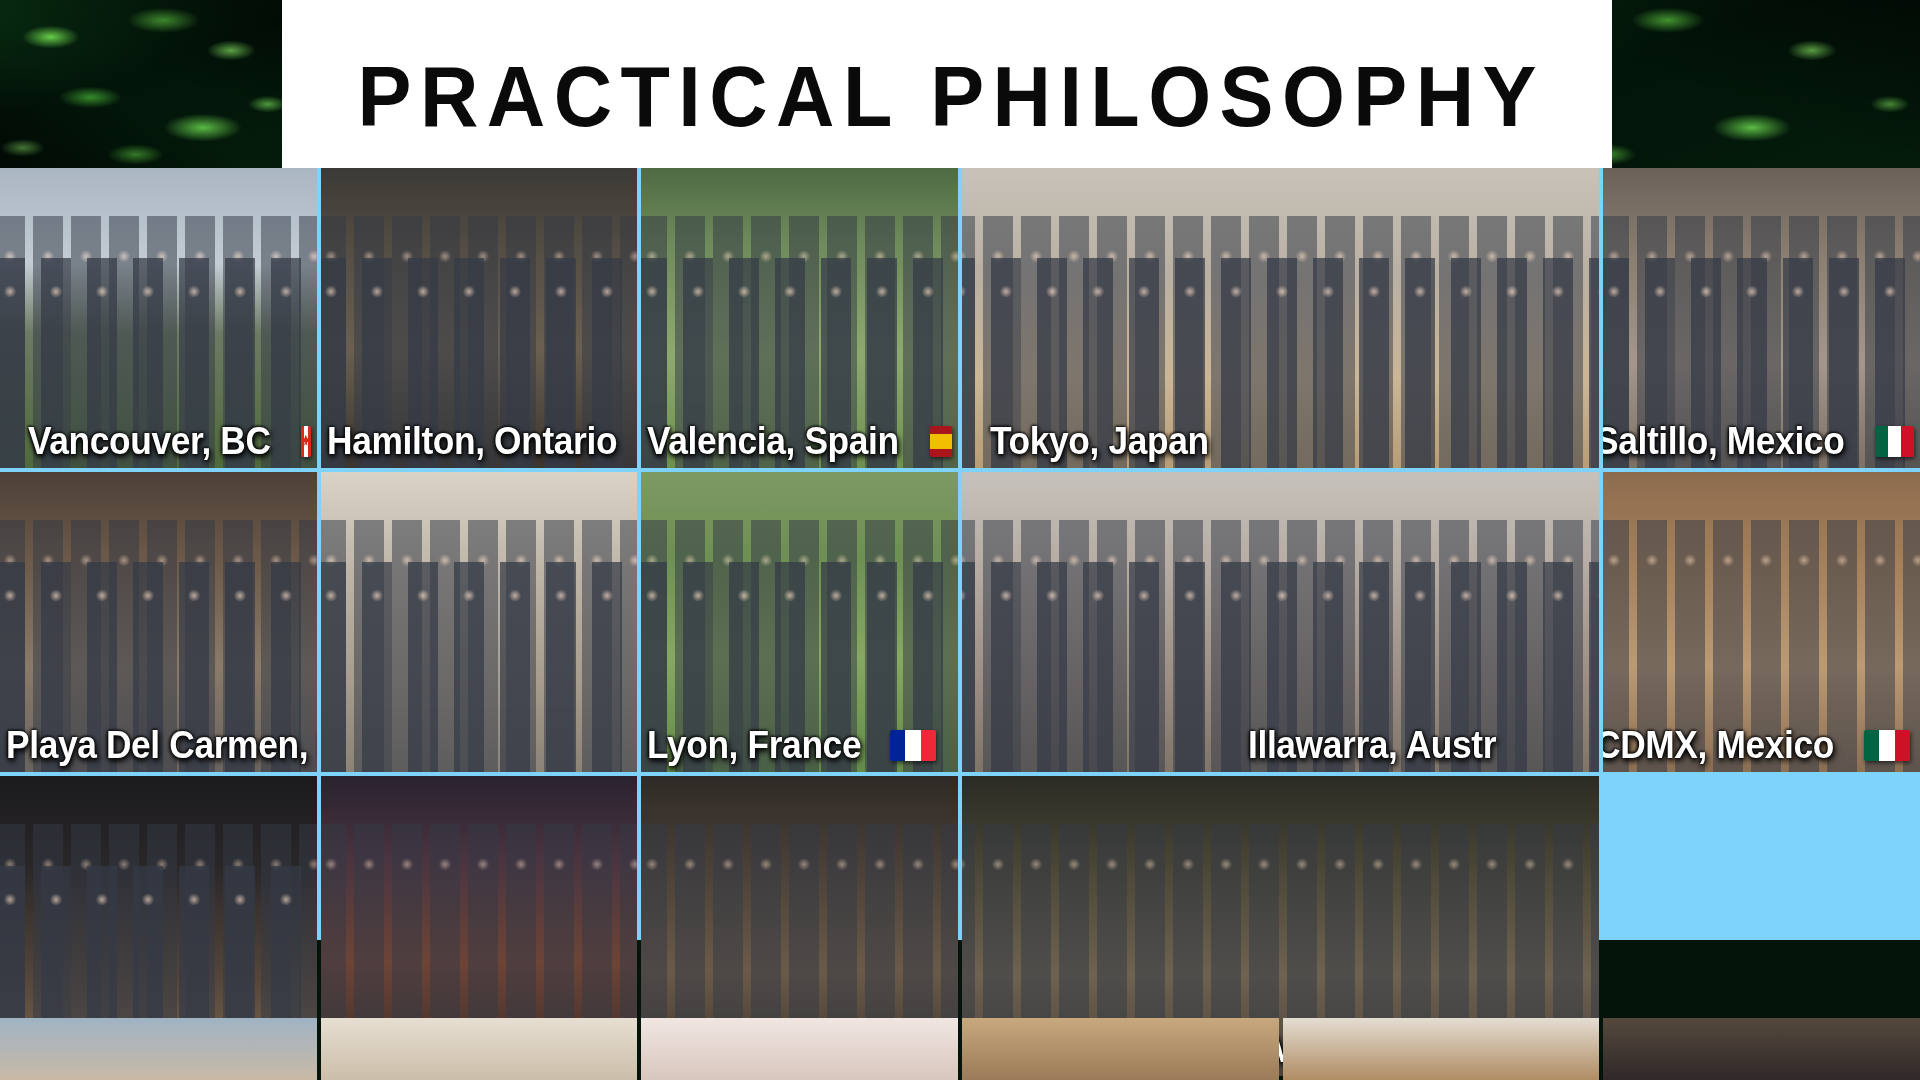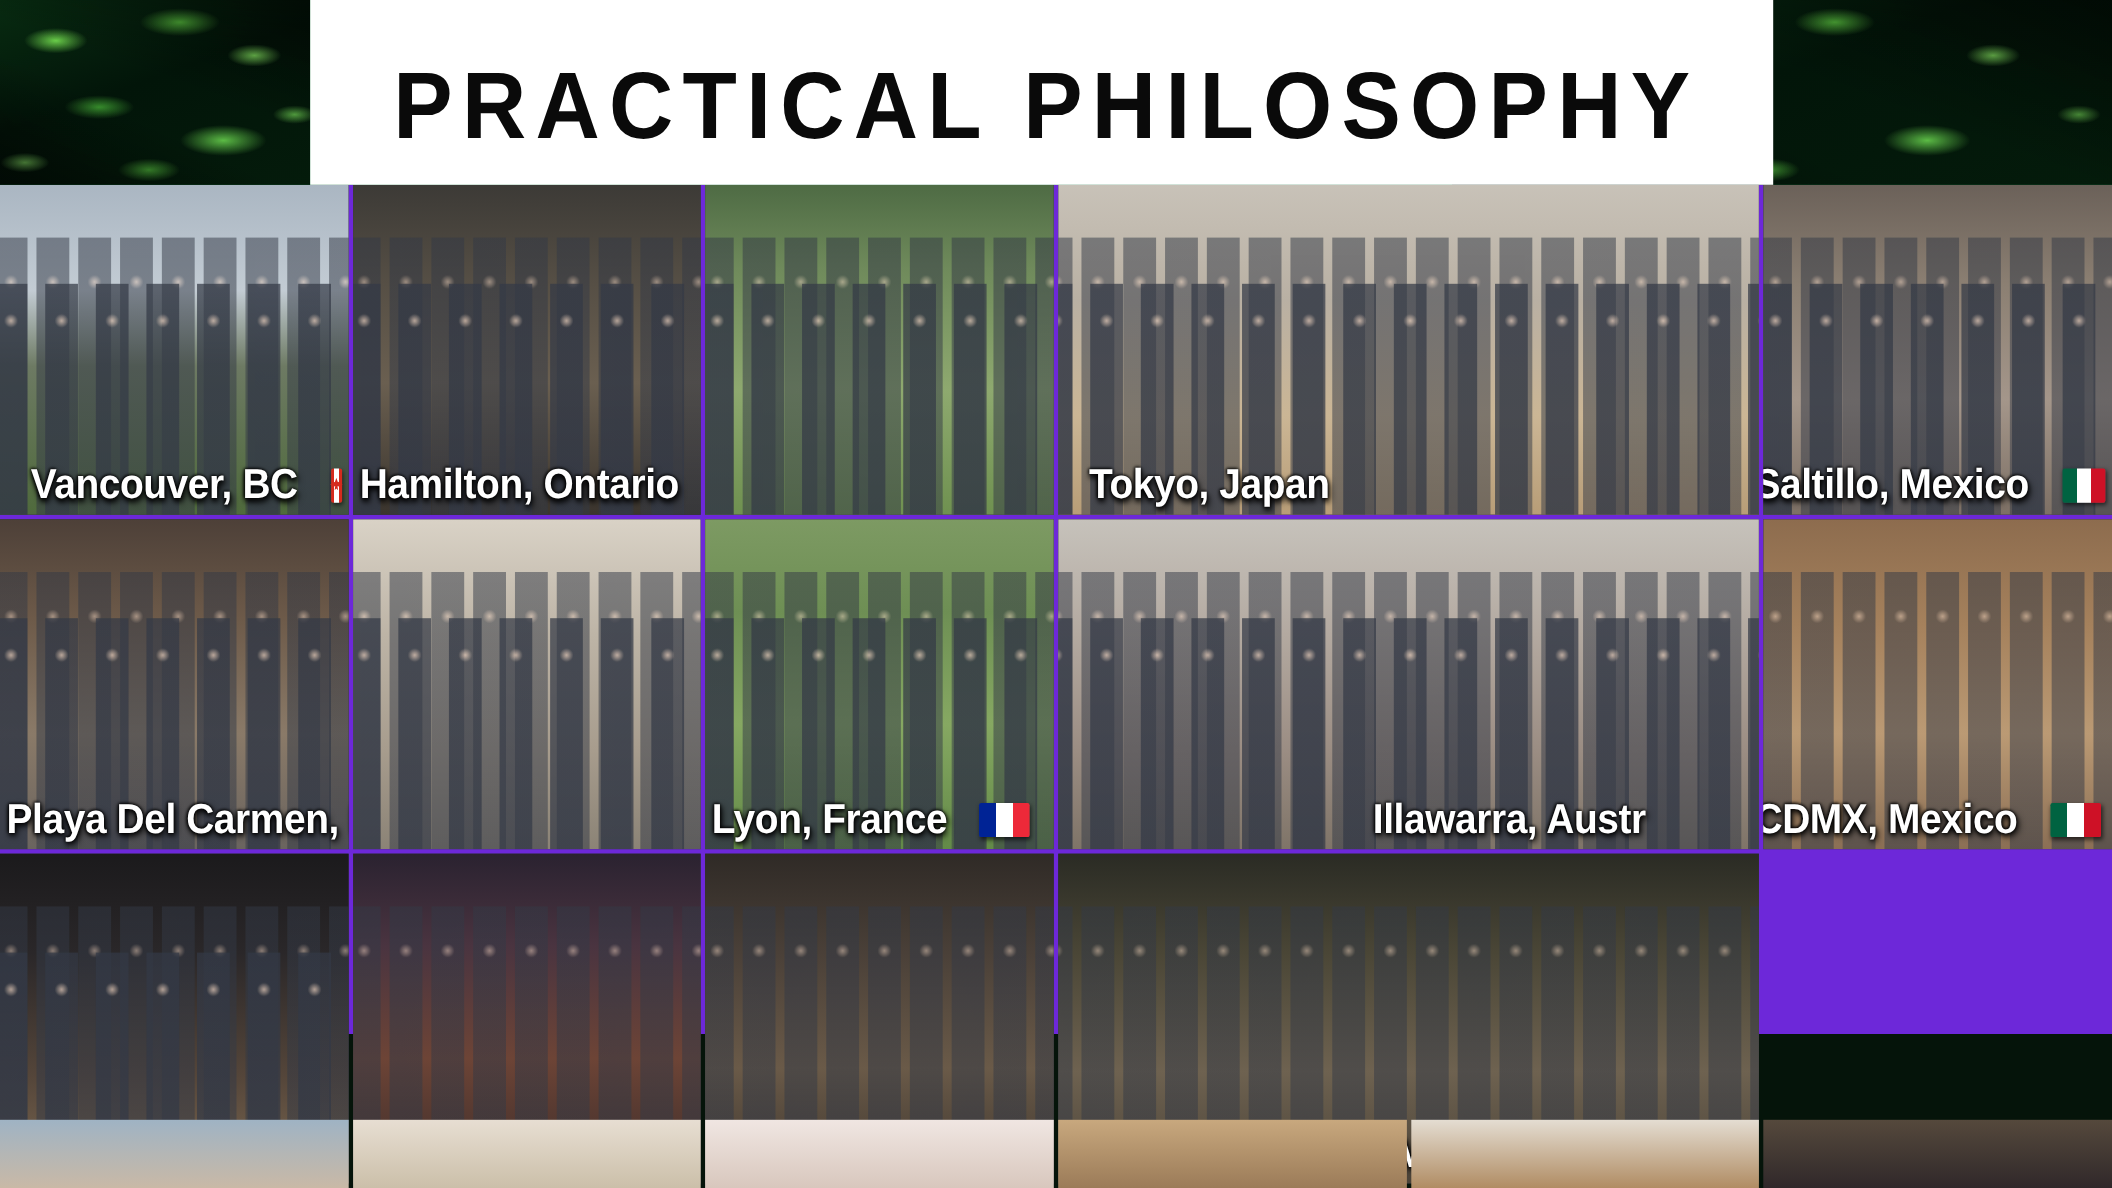--- a/index.html
+++ b/index.html
@@ -9,21 +9,21 @@
     background:#05140a;
     font-family:"Liberation Sans","DejaVu Sans",sans-serif;
   }
 
   #page{ position:relative; width:1920px; height:1080px; overflow:hidden; }
 
   
   .header-band{
     position:absolute; top:0; left:0; width:1920px; height:168px;
     z-index:40;
-    background:#15803d;
+    background:#be185d;
   }
   
   .leaves{
     position:absolute; top:0; height:168px; overflow:hidden;
     background:
       radial-gradient(ellipse 40px 16px at 18% 22%, rgba(120,210,90,.95), rgba(18,60,24,0) 72%),
       radial-gradient(ellipse 52px 18px at 58% 12%, rgba(96,186,74,.92), rgba(14,50,20,0) 70%),
       radial-gradient(ellipse 34px 14px at 82% 30%, rgba(142,226,110,.88), rgba(16,54,22,0) 72%),
       radial-gradient(ellipse 44px 15px at 32% 58%, rgba(74,160,62,.85), rgba(10,40,16,0) 72%),
       radial-gradient(ellipse 56px 20px at 72% 76%, rgba(110,200,88,.9), rgba(12,44,18,0) 70%),
@@ -61,21 +61,21 @@
   }
 
   
   .collage{
     position:absolute; top:168px; left:0;
     width:1920px; height:772px;
     display:grid;
     grid-template-columns:repeat(6, 1fr);
     grid-auto-rows:300px;
     gap:4px;
-    background:#6d28d9;
+    background:#7dd3fc;
   }
 
   .tile{
     position:relative; overflow:hidden;
     background-color:#2b3038;
   }
   .tile .photo{
     position:absolute; inset:0;
   }
   
@@ -222,20 +222,24 @@
       <div class="label center">
         <span class="label-text">Hamilton, Ontario</span>
         <span class="flagchip ca"></span>
       </div>
     </div>
 
     <div class="tile">
       <div class="photo p-valencia"></div>
       <div class="crowd back"></div>
       <div class="crowd"></div>
+      <div class="label center">
+        <span class="label-text">Valencia, Spain</span>
+        <span class="flagchip es"></span>
+      </div>
     </div>
 
 
     <div class="tile" style="grid-column:span 2;">
       <div class="photo p-tokyo"></div>
       <div class="crowd back"></div>
       <div class="crowd"></div>
       <div class="label bleed-right" style="">
         <span class="label-text">Tokyo, Japan</span>
       </div>

